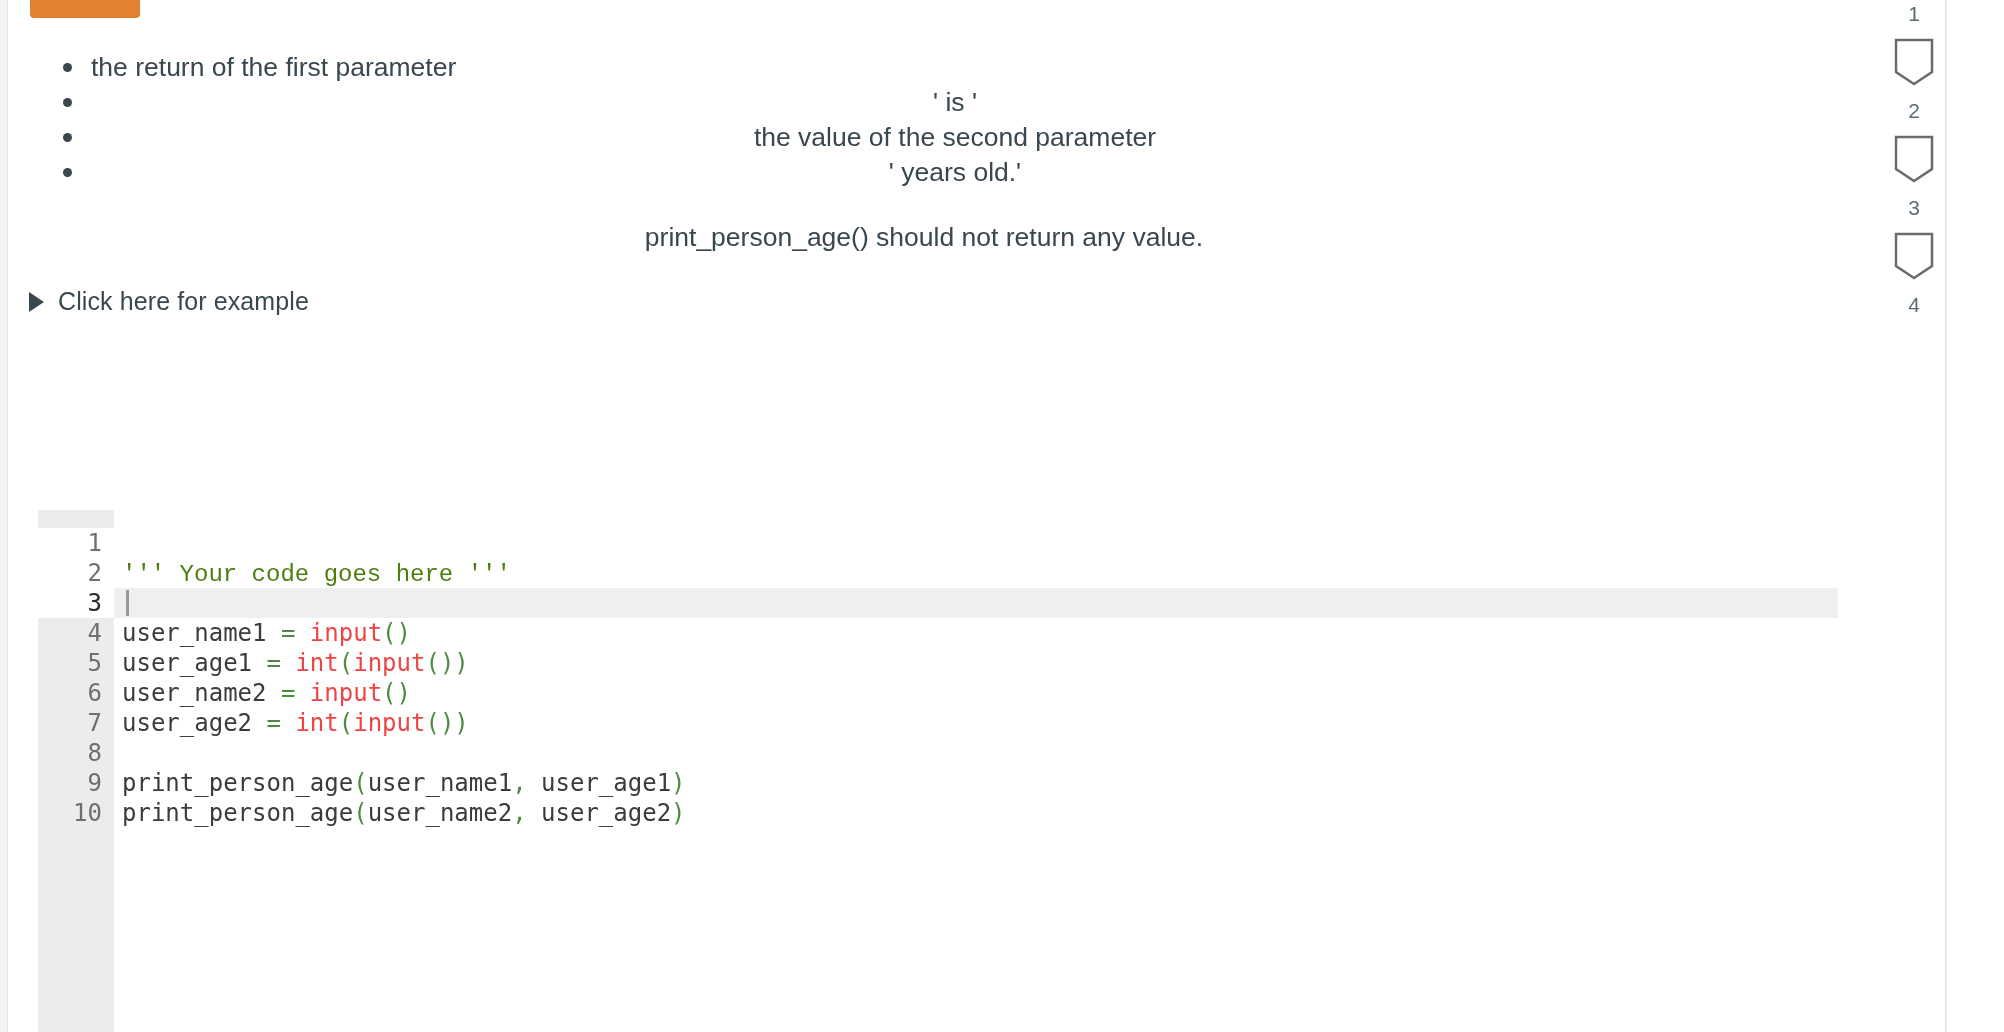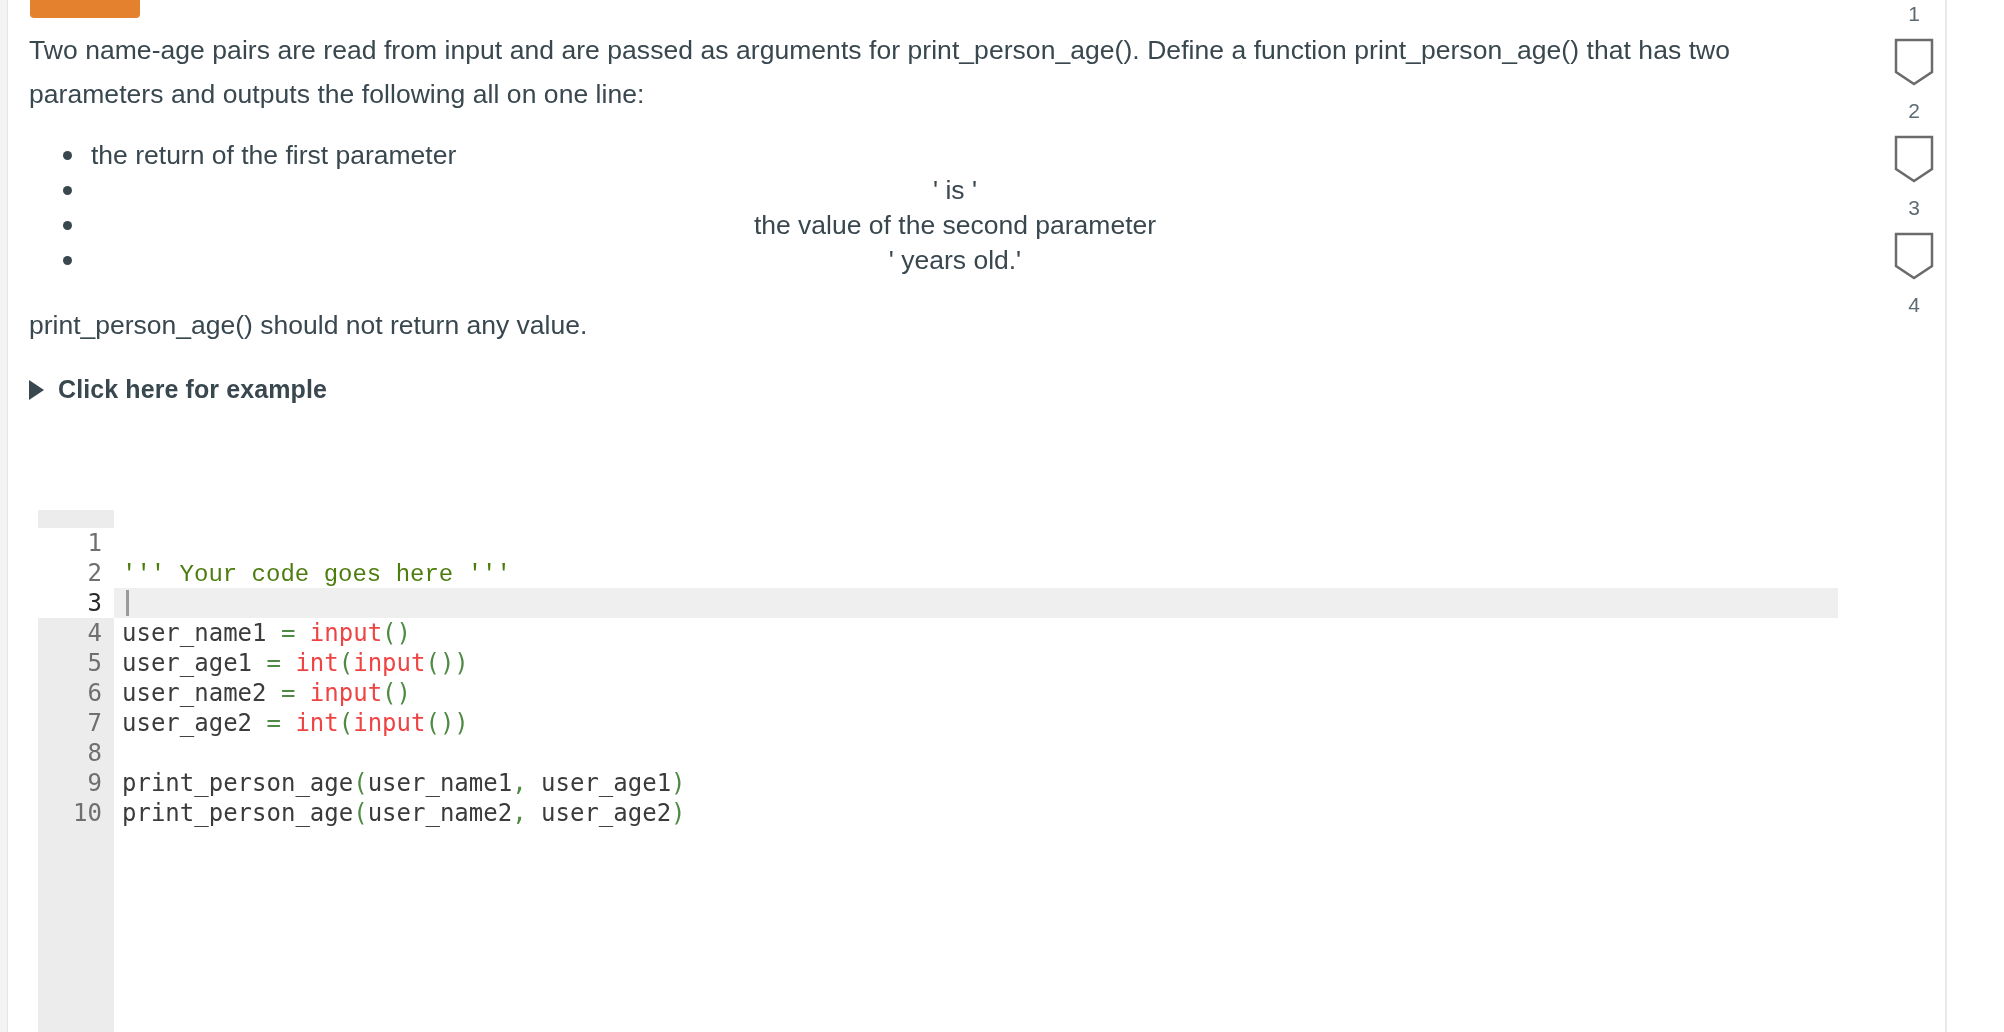--- a/index.html
+++ b/index.html
@@ -82,41 +82,42 @@
     height: 9px;
     background: #39474f;
     border-radius: 50%;
   }
 
   .closing-paragraph {
     margin: 27px 0 0 0;
     font-size: 26.5px;
     line-height: 40px;
     color: #39474f;
+    text-align: center;
   }
 
   
   .disclosure {
     margin-top: 30px;
     display: flex;
     align-items: center;
     gap: 14px;
     cursor: pointer;
     width: max-content;
   }
   .disclosure .tri {
     width: 0; height: 0;
     border-left: 15px solid #39474f;
     border-top: 10px solid transparent;
     border-bottom: 10px solid transparent;
     display: block;
   }
   .disclosure .lbl {
     font-size: 25px;
-    font-weight: bold;
+    font-weight: normal;
     color: #39474f;
     letter-spacing: 0.1px;
   }
 
   
   .editor {
     position: absolute;
     left: 38px;
     top: 510px;
     width: 1800px;
@@ -256,21 +257,20 @@
 <body>
 
 <div id="root">
 
   <div class="page-edge-left"></div>
 
   <div class="orange-tab"></div>
 
   <div class="content">
 
-    <p class="prompt-paragraph">Two name-age pairs are read from input and are passed as arguments for print_person_age(). Define a function print_person_age() that has two parameters and outputs the following all on one line:</p>
 
     <ul class="bullet-list">
       <li>
         <span class="dot"></span>
         <span>the return of the first parameter</span>
       </li>
       <li>
         <span class="dot"></span>
         <span>' is '</span>
       </li>

